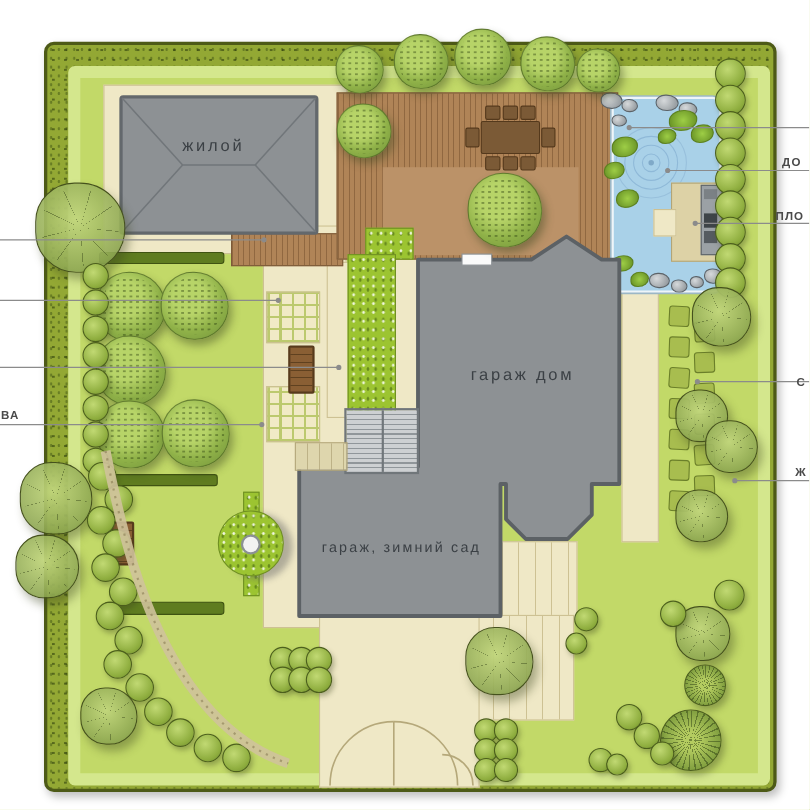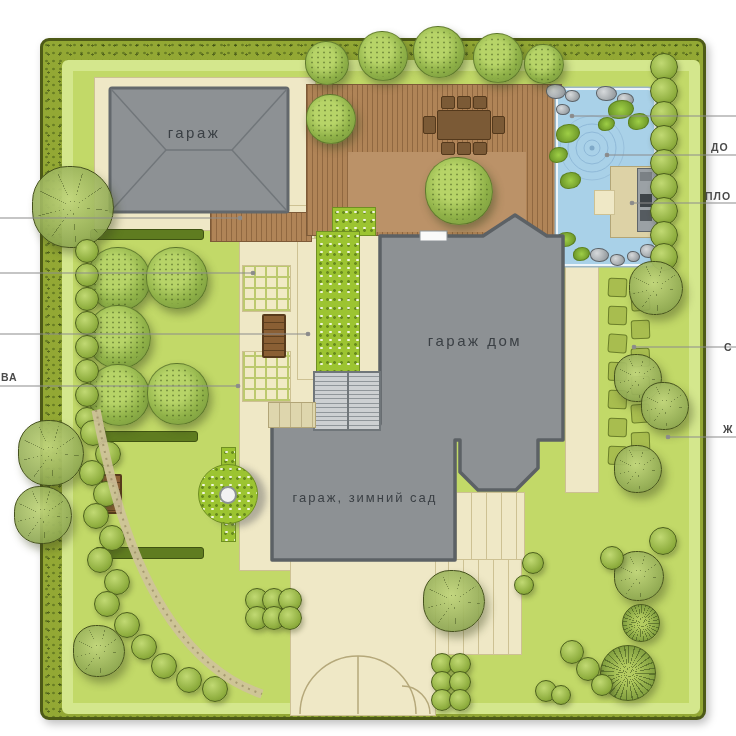--- a/index.html
+++ b/index.html
@@ -157,21 +157,21 @@
       <line x1="111" y1="89" x2="166" y2="150"></line>
       <line x1="287" y1="89" x2="232" y2="150"></line>
       <line x1="111" y1="211" x2="166" y2="150"></line>
       <line x1="287" y1="211" x2="232" y2="150"></line>
     </g>
     <rect x="420" y="231" width="27" height="10" fill="#fafafa" stroke="#8e9397" stroke-width="1"></rect>
   </svg>
   <div class="a stairs" style="left:313px;top:371px;width:64px;height:56px;"></div>
   <div class="a stairlite" style="left:268px;top:402px;width:46px;height:24px;"></div>
 
-  <div class="a lbl" style="left:144px;top:124px;width:100px;">гараж</div>
+  <div class="a lbl" style="left:144px;top:124px;width:100px;">жилой</div>
   <div class="a lbl" style="left:395px;top:332px;width:160px;">гараж дом</div>
   <div class="a lbl small" style="left:275px;top:490px;width:180px;">гараж, зимний сад</div>
 
   <div class="a stone" style="left:608px;top:278px;transform:rotate(3deg);"></div>
   <div class="a stone" style="left:631px;top:292px;transform:rotate(-4deg);"></div>
   <div class="a stone" style="left:608px;top:306px;transform:rotate(2deg);"></div>
   <div class="a stone" style="left:631px;top:320px;transform:rotate(-2deg);"></div>
   <div class="a stone" style="left:608px;top:334px;transform:rotate(4deg);"></div>
   <div class="a stone" style="left:631px;top:348px;transform:rotate(-3deg);"></div>
   <div class="a stone" style="left:608px;top:362px;transform:rotate(2deg);"></div>

